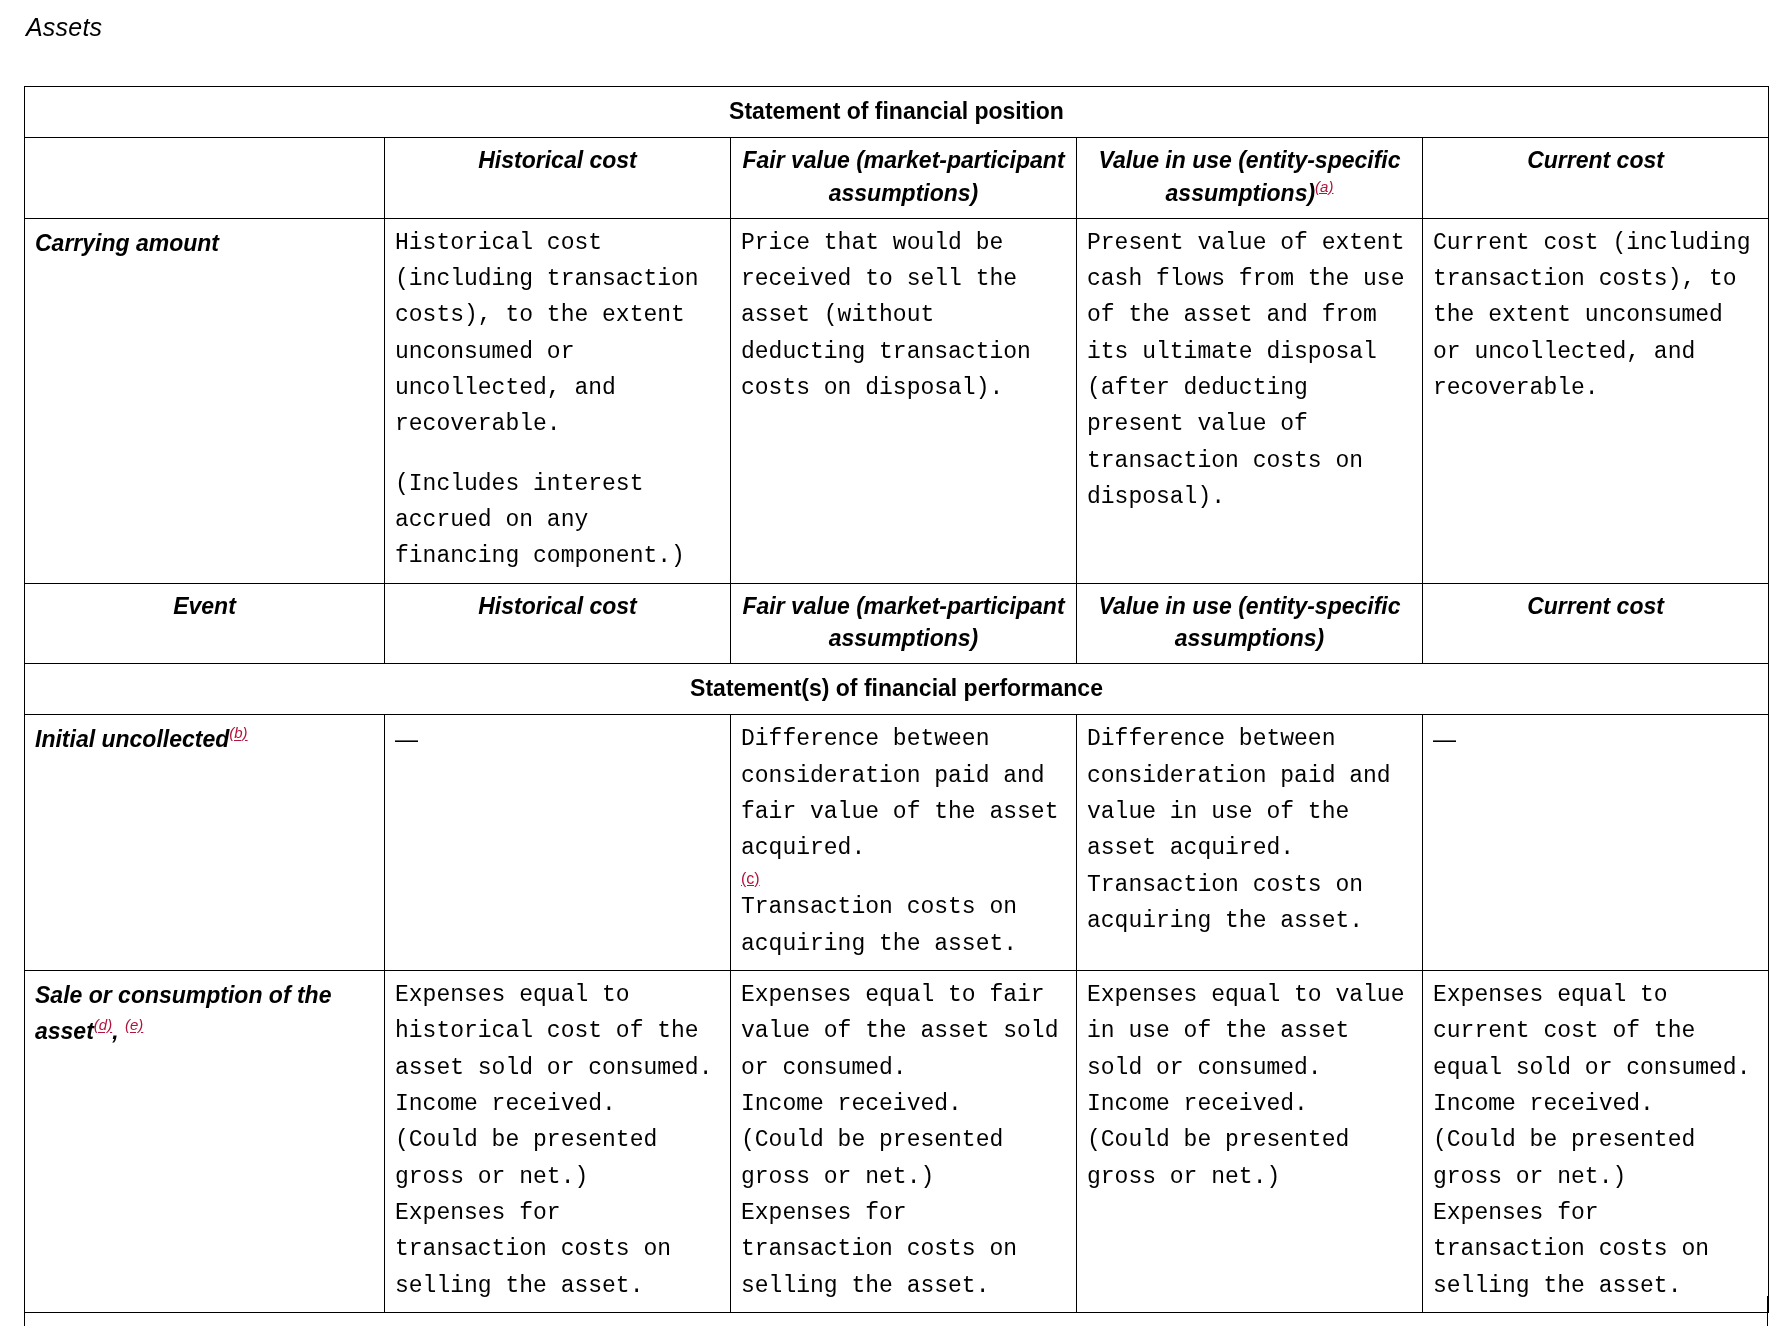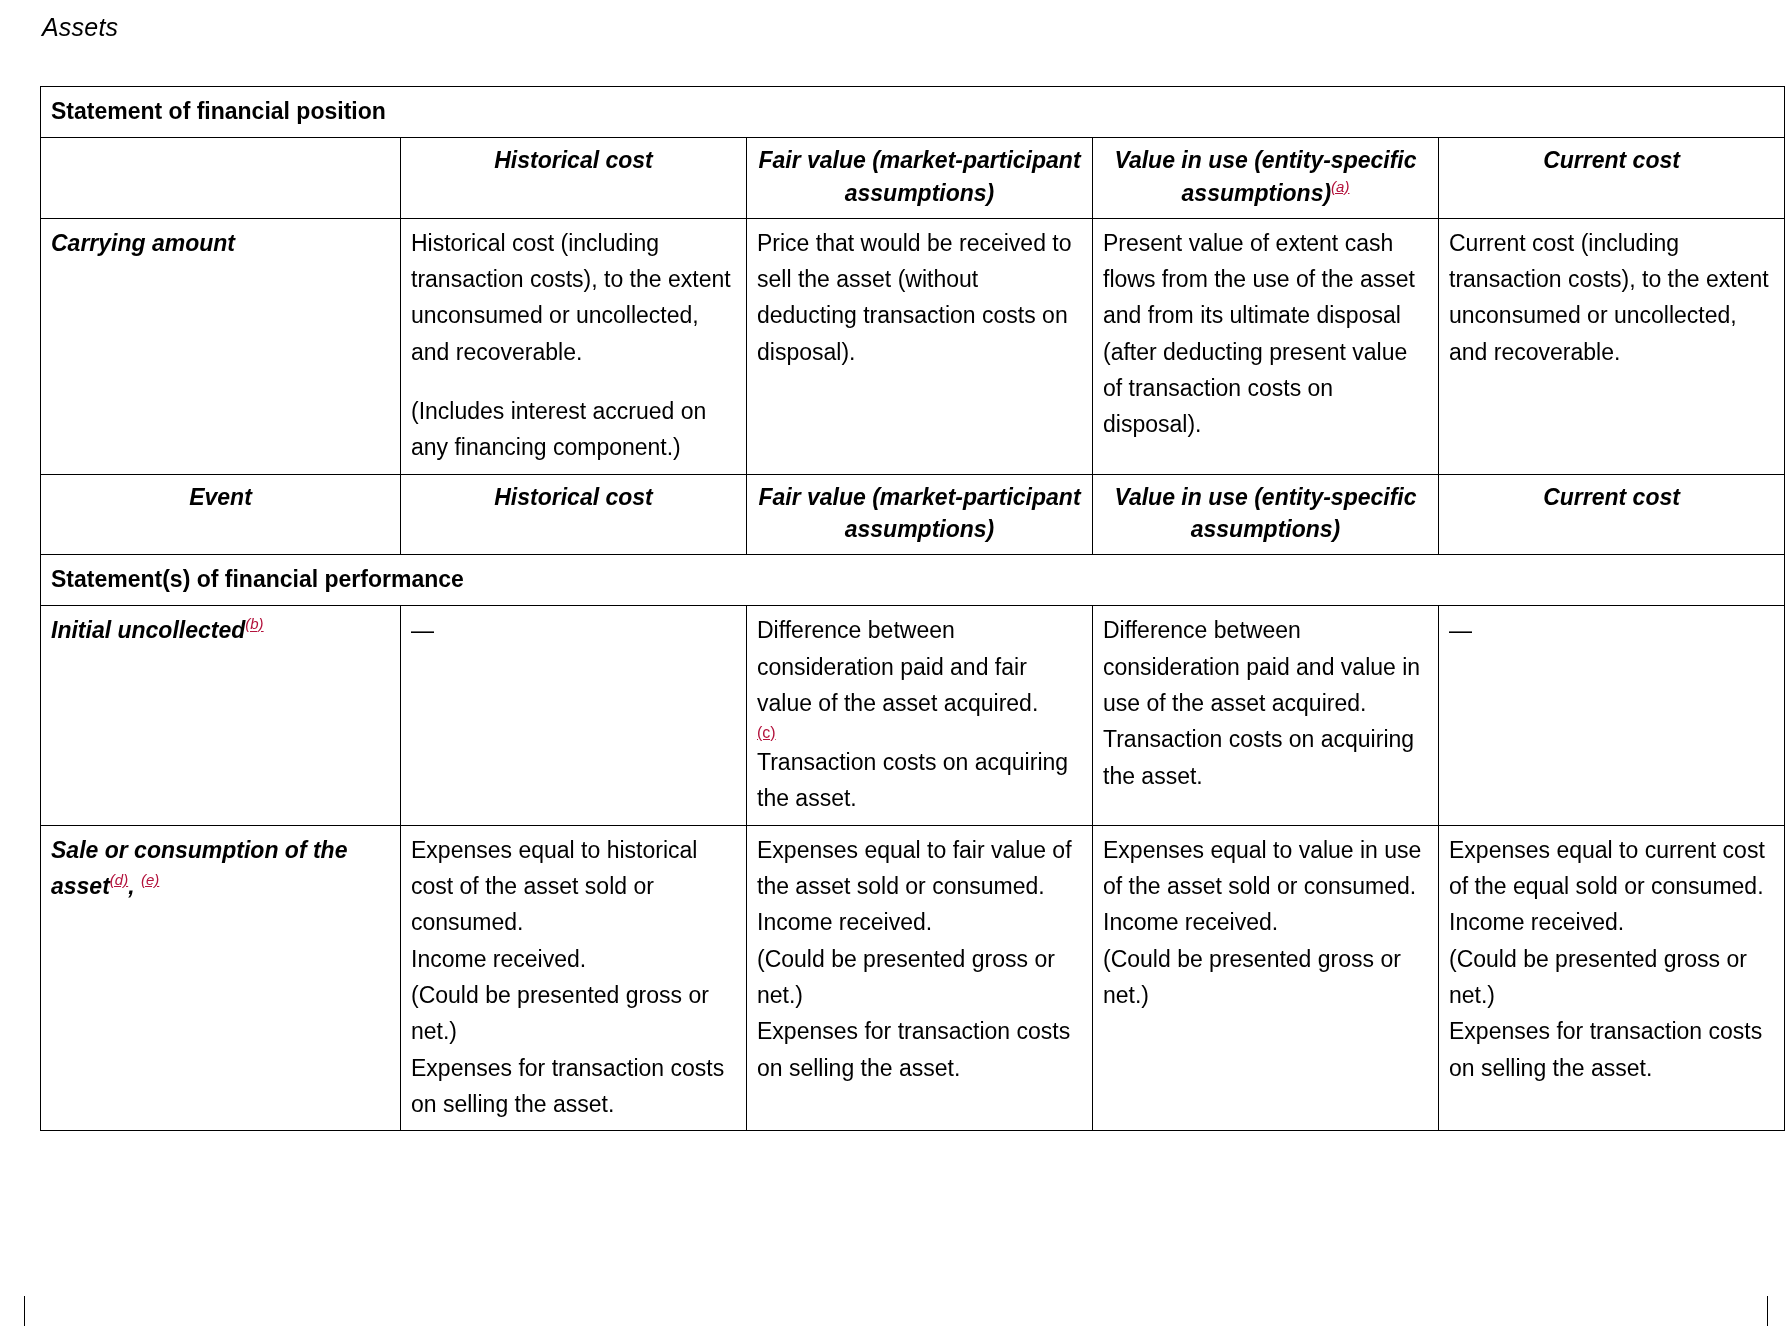--- a/index.html
+++ b/index.html
@@ -12,21 +12,21 @@
     height: 1326px;
     font-family: "Liberation Sans", sans-serif;
     color: #000000;
     -webkit-font-smoothing: antialiased;
   }
   .page {
     position: relative;
     width: 1722px;
     height: 1326px;
     box-sizing: border-box;
-    padding: 8px 24px 0 40px;
+    padding: 8px 24px 0 24px;
   }
   .doc-title {
     font-style: italic;
     font-size: 25px;
     font-weight: 400;
     line-height: 1.2;
     margin: 4px 0 0 2px;
     letter-spacing: .2px;
   }
   table.matrix {
@@ -40,35 +40,36 @@
   table.matrix td {
     border: 1.5px solid #000000;
     vertical-align: top;
     padding: 6px 10px 8px 10px;
     box-sizing: border-box;
   }
   .col-lbl  { width: 360px; }
   .col-data { width: 346px; }
 
   .band {
+    text-align: center;
     font-weight: bold;
     padding: 7px 4px 9px 4px;
   }
   .colhead {
     text-align: center;
     font-weight: bold;
     padding: 7px 6px 9px 6px;
     line-height: 1.42;
     font-style: italic;
   }
   .rowlabel {
     font-weight: bold;
     font-style: italic;
   }
-  .cellline { display: block; }
+  .cellline { display: block; font-family: Liberation Mono, monospace; }
   .spacer { display: block; height: 23px; }
   sup.note {
     color: #b3123c;
     font-size: 15px;
     font-weight: normal;
     text-decoration: underline;
     vertical-align: super;
     line-height: 0;
   }
   .inline-note {

